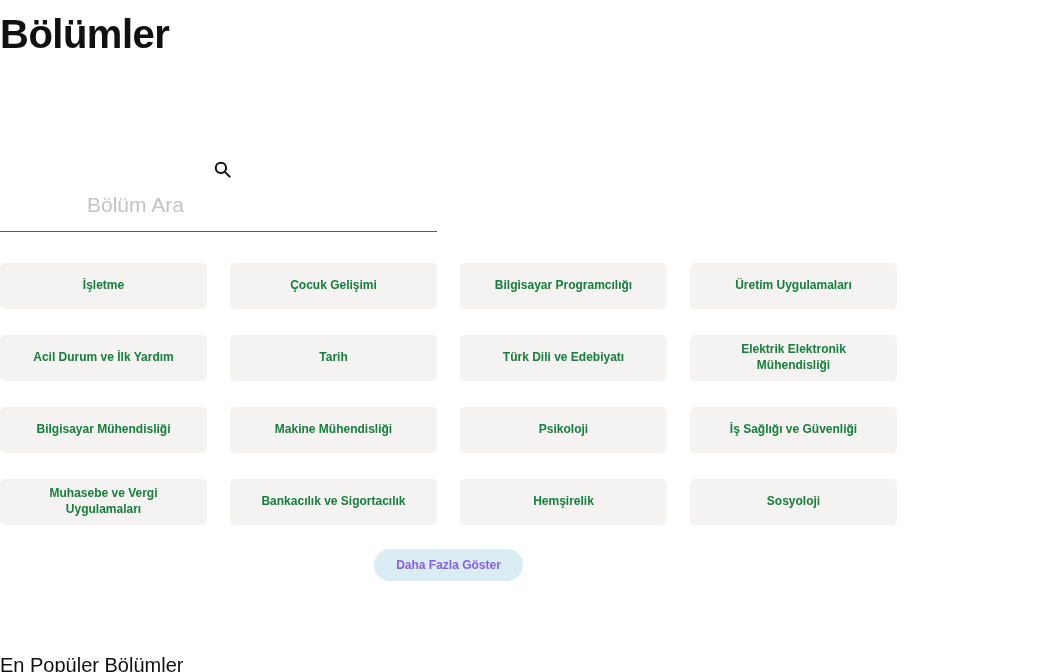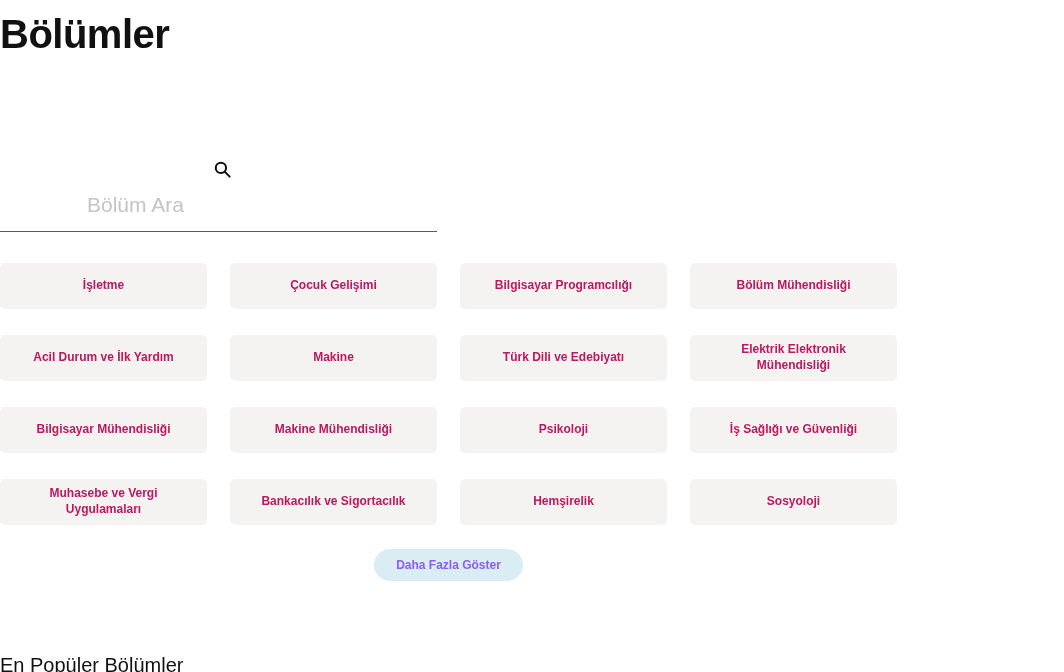--- a/index.html
+++ b/index.html
@@ -62,21 +62,21 @@
     border: none;
     border-radius: 5px;
     min-height: 46px;
     display: flex;
     align-items: center;
     justify-content: center;
     text-align: center;
     font-family: "Liberation Sans", sans-serif;
     font-size: 12px;
     font-weight: 700;
-    color: #be185d;
+    color: #15803d;
     line-height: 1.3;
     padding: 5px 14px;
     cursor: pointer;
   }
   .show-more-row {
     margin-top: 24px;
     display: flex;
     justify-content: center;
   }
   .show-more-btn {
@@ -111,23 +111,23 @@
         <line x1="15" y1="15" x2="21" y2="21"></line>
       </svg>
     </span>
     <input class="search-input" type="text" placeholder="Bölüm Ara" style="">
   </div>
 
   <div class="dept-grid">
     <button class="dept-btn">İşletme</button>
     <button class="dept-btn">Çocuk Gelişimi</button>
     <button class="dept-btn">Bilgisayar Programcılığı</button>
-    <button class="dept-btn">Bölüm Mühendisliği</button>
+    <button class="dept-btn">Üretim Uygulamaları</button>
     <button class="dept-btn">Acil Durum ve İlk Yardım</button>
-    <button class="dept-btn">Makine</button>
+    <button class="dept-btn">Tarih</button>
     <button class="dept-btn">Türk Dili ve Edebiyatı</button>
     <button class="dept-btn">Elektrik Elektronik Mühendisliği</button>
     <button class="dept-btn">Bilgisayar Mühendisliği</button>
     <button class="dept-btn">Makine Mühendisliği</button>
     <button class="dept-btn">Psikoloji</button>
     <button class="dept-btn">İş Sağlığı ve Güvenliği</button>
     <button class="dept-btn">Muhasebe ve Vergi Uygulamaları</button>
     <button class="dept-btn">Bankacılık ve Sigortacılık</button>
     <button class="dept-btn">Hemşirelik</button>
     <button class="dept-btn">Sosyoloji</button>

